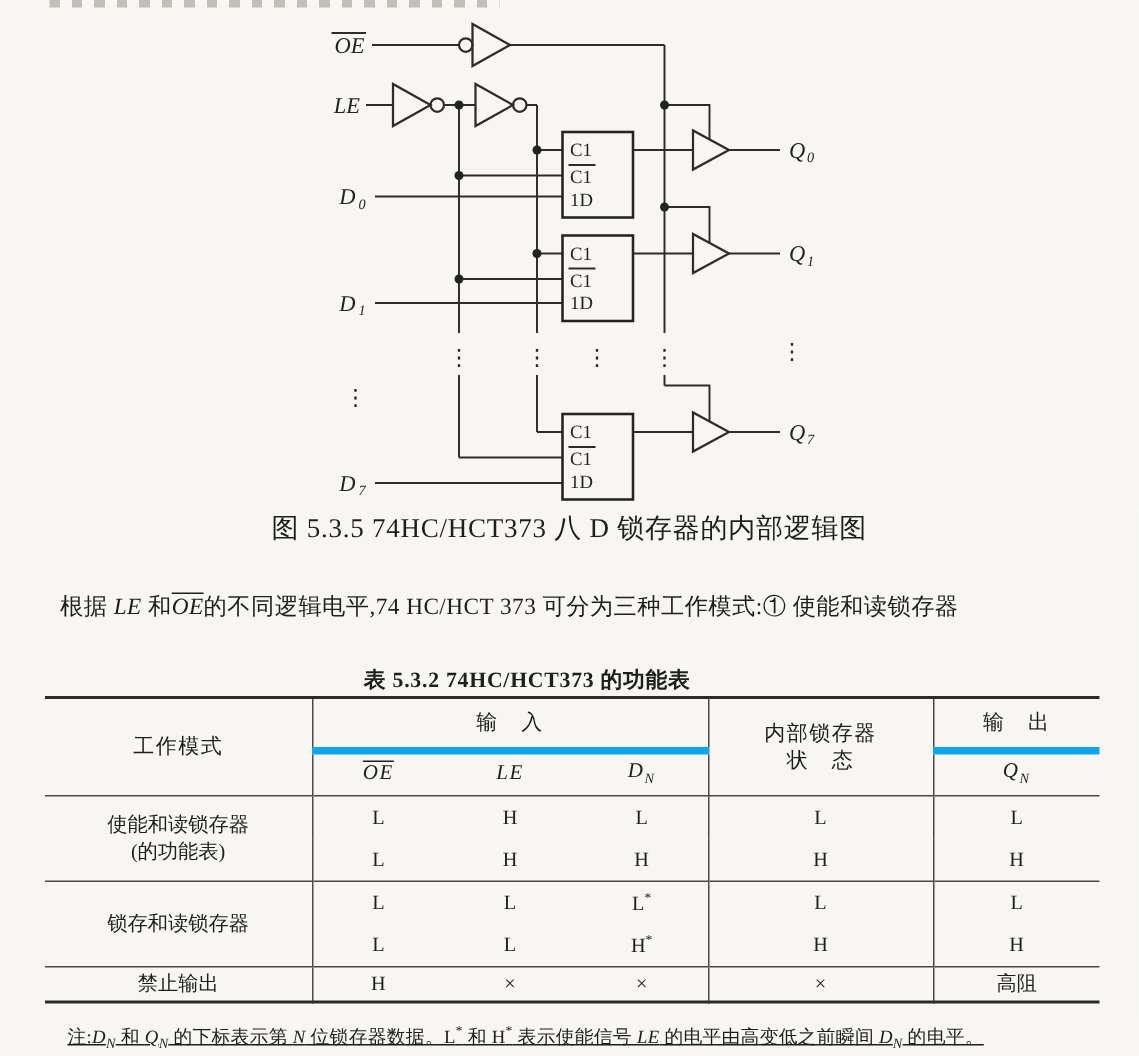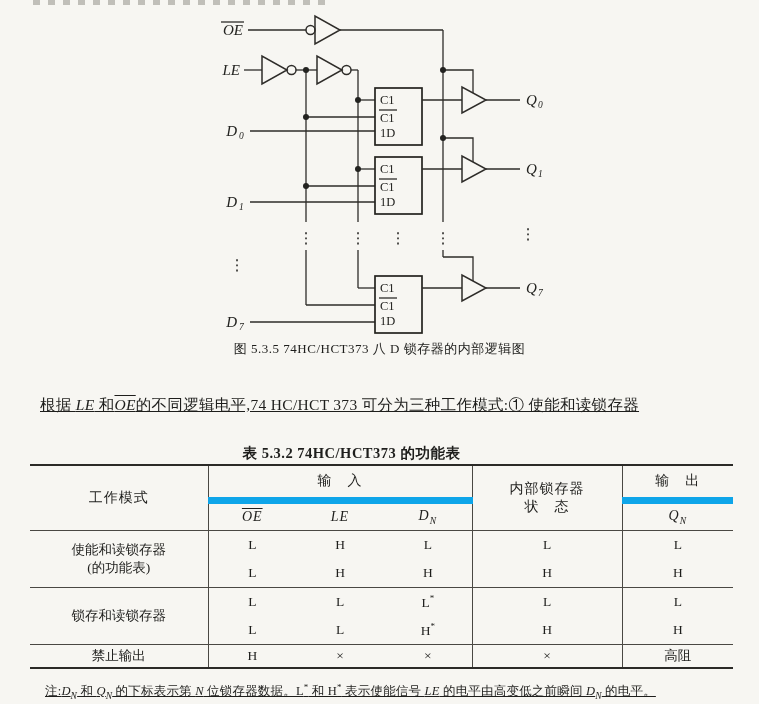--- a/index.html
+++ b/index.html
@@ -16,46 +16,46 @@
   .wire{stroke:#2e2c29;stroke-width:1.3;fill:none;}
   .box{stroke:#24231f;stroke-width:1.7;fill:none;}
   .gate{stroke:#2e2c29;stroke-width:1.5;fill:none;}
   .dot{fill:#232320;stroke:none;}
   .siglbl{font-size:15px;font-style:italic;}
   .sublbl{font-size:9.5px;font-style:italic;}
   .portlbl{font-size:12.5px;}
   .vdots{font-size:15px;}
   .caption{
     position:absolute;left:0;top:340px;width:759px;text-align:center;
-    font-size:13px;letter-spacing:.5px;
+    font-size:18px;letter-spacing:.5px;
   }
   .para{
     position:absolute;left:9px;top:391px;width:745px;
     font-size:15.5px;line-height:28px;letter-spacing:.3px;
   }
-  .para .indent{padding-left:31px;text-decoration:underline;}
+  .para .indent{padding-left:31px;}
   .it{font-style:italic;}
   .ov{text-decoration:overline;}
   .tbl-title{
     position:absolute;left:0;top:444px;width:703px;text-align:center;
     font-weight:bold;font-size:14.5px;letter-spacing:.5px;
   }
   table.ftable{
     position:absolute;left:30px;top:464px;width:703px;
     border-collapse:collapse;table-layout:fixed;
     border-top:2.5px solid #2b2a27;border-bottom:2.5px solid #2b2a27;
     font-family:"Liberation Serif","DejaVu Serif",serif;color:#1e1e1c;
   }
   .ftable th,.ftable td{
     font-weight:normal;text-align:center;vertical-align:middle;padding:0;
     font-size:13.5px;
   }
   .ftable th{font-size:14px;letter-spacing:1px;}
   .bl{border-left:1px solid #4a4843;}
-  .hsub{border-bottom:7px solid #0ea5e9;}
+  .hsub{border-bottom:5px solid #0ea5e9;}
   .hend{border-bottom:1px solid #4a4843;}
   tr.sep td{border-top:1px solid #4a4843;}
   .ftable sup{font-size:9px;vertical-align:super;}
   .ftable sub,.note sub{font-size:9.5px;font-style:italic;}
   .note{
     position:absolute;left:45px;top:682px;width:700px;
     font-size:12.5px;letter-spacing:.2px;text-decoration:underline;
   }
   .note sup{font-size:9px;}
 </style>

